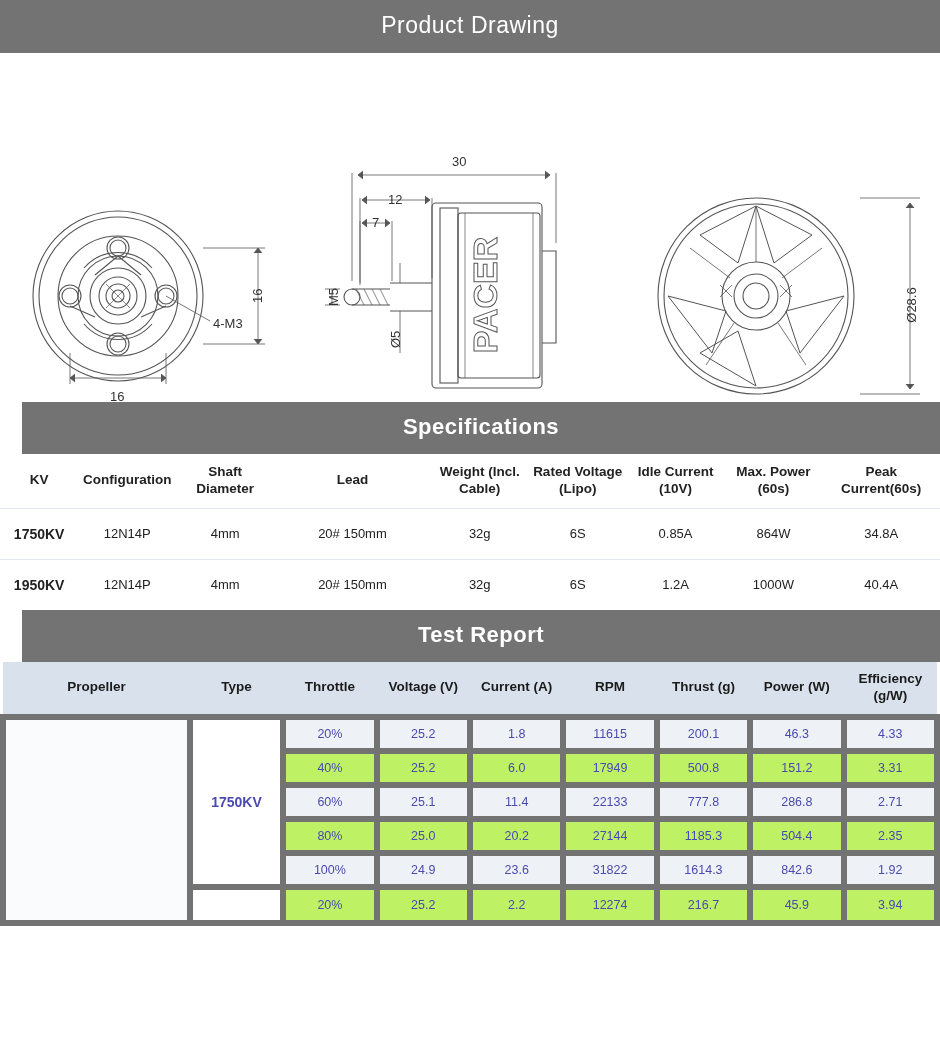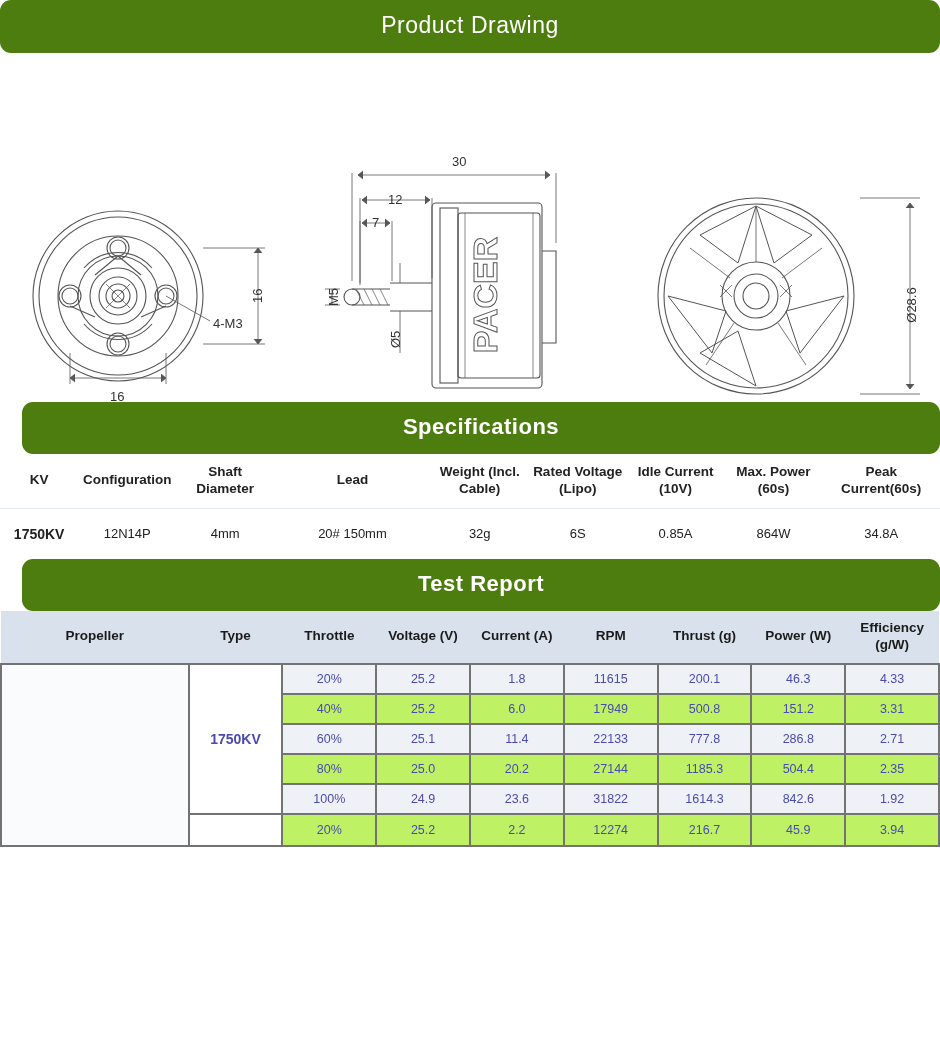--- a/index.html
+++ b/index.html
@@ -3,28 +3,27 @@
 <meta charset="utf-8">
 <style>
   html,body{margin:0;padding:0;}
   body{
     width:940px;height:1053px;overflow:hidden;
     background:#ffffff;
     font-family:"Liberation Sans", sans-serif;
     color:#333;
   }
   .banner{
-    background:#4d7c0f;
+    background:#737373;
     color:#ffffff;
     text-align:center;
     font-size:23px;
     letter-spacing:.5px;
     padding:12px 0 14px 0;
     font-weight:400;
-    border-radius:11px;
   }
   .banner.sm{font-size:22px;font-weight:700;margin-left:22px;}
   
   .drawing{
     height:348px;
     background:#ffffff;
     position:relative;
     border-bottom:1px solid #ffffff;
   }
   .drawing svg{display:block;}
@@ -43,21 +42,21 @@
   .spec-table tr.row td{border-top:1px solid #e3e8ee;}
   .spec-table td.kv{font-weight:700;font-size:14px;}
   
   .tr-head th{
     font-size:13.5px;font-weight:700;color:#1b1b1b;
     padding:9px 2px;line-height:1.25;text-align:center;
     background:#d9e2ec;
   }
   .tr-table td{
     font-size:12.5px;text-align:center;padding:7px 2px;color:#4a4ab0;
-    border:2px solid #737373;
+    border:6px solid #737373;
     margin-top:8px;
   }
   .tr-table td.prop{
     color:#4a4ab0;font-size:12.5px;background:#fafbfd;
   }
   .tr-table td.type{
     color:#4a4ab0;font-weight:700;font-size:14px;background:#ffffff;
   }
   .tr-table td.val{background:#bef264;}
   .tr-table td.alt{background:#eef2f7;}
@@ -202,20 +201,31 @@
       <td class="kv">1750KV</td>
       <td>12N14P</td>
       <td>4mm</td>
       <td>20# 150mm</td>
       <td>32g</td>
       <td>6S</td>
       <td>0.85A</td>
       <td>864W</td>
       <td>34.8A</td>
     </tr>
+    <tr class="row">
+      <td class="kv">1950KV</td>
+      <td>12N14P</td>
+      <td>4mm</td>
+      <td>20# 150mm</td>
+      <td>32g</td>
+      <td>6S</td>
+      <td>1.2A</td>
+      <td>1000W</td>
+      <td>40.4A</td>
+    </tr>
   </tbody>
 </table>
 
 <div class="banner sm">Test Report</div>
 
 <table class="tr-table">
   <thead>
     <tr class="tr-head">
       <th style="width:20%">Propeller</th>
       <th style="width:10%">Type</th>

